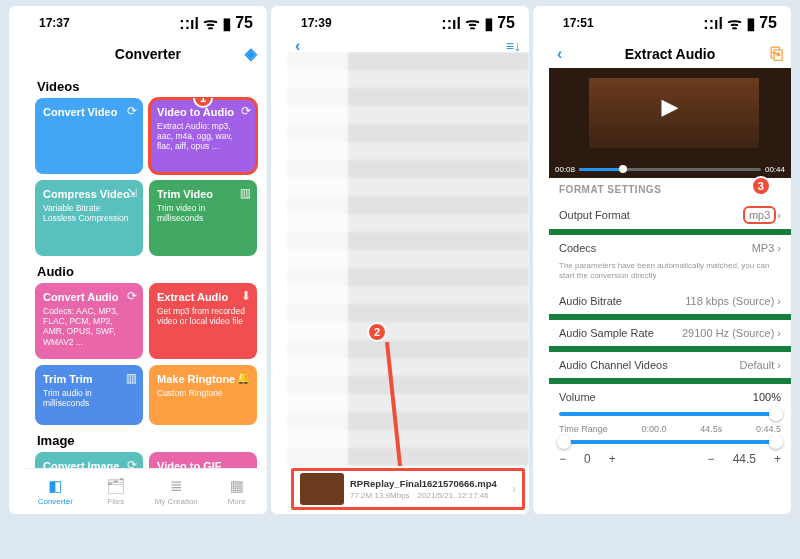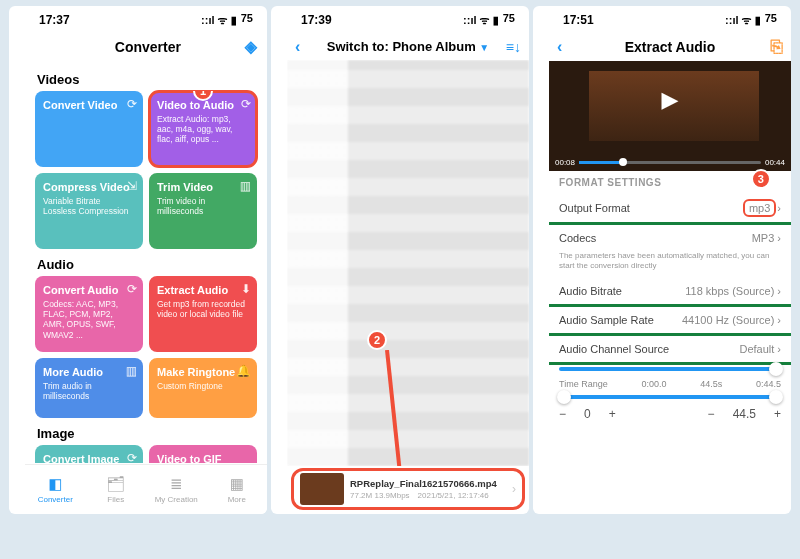--- a/index.html
+++ b/index.html
@@ -1,20 +1,20 @@
 <!DOCTYPE html>
 <html><head>
 <meta charset="utf-8">
 <style>
   * { margin: 0; padding: 0; box-sizing: border-box; font-family: -apple-system, BlinkMacSystemFont, "Segoe UI", sans-serif; }
   body { background: #dde8f0; padding: 6px; }
   .phones { display: flex; gap: 4px; justify-content: center; }
   .phone { width: 258px; height: 508px; background: #fff; border-radius: 6px; overflow: hidden; display: flex; flex-direction: column; position: relative; padding-left: 16px; }
   .statusbar { display: flex; justify-content: space-between; align-items: center; padding: 6px 14px; font-size: 12px; font-weight: 600; }
-  .sb-right { display: flex; gap: 4px; font-size: 11px; }
+  .sb-right { display: flex; gap: 4px; align-items: center; font-size: 16px; }
   .headerbar { display: flex; justify-content: space-between; align-items: center; padding: 4px 10px 8px 10px; font-weight: 700; font-size: 14px; }
   .diamond { color: #2196F3; font-size: 16px; }
   .sectlabel { font-size: 13px; font-weight: 700; padding: 8px 12px 4px; }
   .grid2 { display: grid; grid-template-columns: 1fr 1fr; gap: 6px; padding: 0 10px; }
   .card { border-radius: 8px; color: #fff; padding: 8px; height: 76px; overflow: hidden; position: relative; }
   .card .t { font-size: 11px; font-weight: 700; }
   .card .d { font-size: 8.5px; opacity: 0.95; margin-top: 3px; line-height: 1.2; }
   .card .ic { position: absolute; top: 6px; right: 6px; font-size: 12px; opacity: 0.9; }
   .c-blue   { background:#42a5f5; }
   .c-purple { background:#a25fe7; }
@@ -36,42 +36,42 @@
   .hdr2 .sort { position:absolute; right:8px; color:#2196F3; font-size:14px; font-weight:700; }
   .hdr2 .tri { color:#2196F3; font-size:10px; }
   .album { flex:1; position:relative; overflow:hidden; }
   .mosaic { position:absolute; inset:0; background:
     linear-gradient(90deg, rgba(255,255,255,0.6) 0 25%, rgba(0,0,0,0) 0), 
     repeating-linear-gradient(0deg, #ddd 0 18px, #e8e8e8 18px 36px),
     repeating-linear-gradient(90deg, #ccc 0 15px, #ddd 15px 30px);
     filter: blur(1px) contrast(1.05);
   }
   .arrow { position:absolute; left:80px; top:270px; }
-  .selbar { height:42px; display:flex; align-items:center; padding:4px 6px; gap:6px; border:3px solid #f04e38; border-radius:12px; margin:2px 4px 4px;}
+  .selbar { height:42px; display:flex; align-items:center; padding:4px 6px; gap:6px; border:3px solid #f04e38; border-radius:2px; margin:2px 4px 4px;}
   .selbar .thumb { width:44px; height:32px; background:#6b3b1e; border-radius:3px; }
   .selbar .meta { flex:1; display:flex; flex-direction:column; }
   .selbar .fname { font-size:9.5px; font-weight:600; color:#333; }
   .selbar .sline { font-size:8px; color:#aaa; display:flex; gap:8px; margin-top:2px;}
   .selbar .chev { color:#ccc; font-size:12px; }
   
   .hdr3 { display:flex; align-items:center; justify-content:center; padding:6px 8px; position:relative; font-size:14px; font-weight:700; }
   .hdr3 .back { position:absolute; left:8px; color:#2196F3; font-size:16px; font-weight:700;}
   .hdr3 .exp { position:absolute; right:8px; color:#ff9f43; font-size:16px; font-weight:700;}
   .player { height:110px; background:#2a1a0f; position:relative; margin:0;}
   .player .img { position:absolute; left:40px; top:10px; width:170px; height:70px; background:linear-gradient(#6b3b1e,#3d2413);}
   .player .play { position:absolute; left:50%; top:35%; transform:translate(-50%,-50%); color:#fff; font-size:22px; }
   .player .pb { position:absolute; bottom:4px; left:6px; right:6px; display:flex; align-items:center; gap:4px; font-size:8px; color:#fff;}
   .player .pb .track { flex:1; height:3px; background:#666; border-radius:2px; position:relative;}
   .player .pb .track .fill { position:absolute; height:100%; width:22%; background:#2196F3; left:0;}
   .player .pb .track .dot { position:absolute; left:22%; top:-3px; width:8px; height:8px; background:#fff; border-radius:50%;}
   .setsection { padding:6px 10px; font-size:10px; font-weight:700; color:#999; letter-spacing:0.5px; text-transform:uppercase; position:relative;}
   .row { display:flex; justify-content:space-between; align-items:center; padding:7px 10px; font-size:11px; }
   .row .l { color:#444; }
   .row .v { color:#888; display:flex; align-items:center; gap:3px;}
-  .row.bord { border-bottom:3px solid #15803d;}
+  .row.bord { border-bottom:6px solid #15803d;}
   .formatbox { outline:2px solid #f04e38; border-radius:4px; padding:1px 4px; }
   .hint { font-size:8px; color:#999; padding:0 10px 6px; line-height:1.3;}
   .slider { height:4px; background:#2196F3; margin:2px 10px 8px; border-radius:2px; position:relative;}
   .slider .knob { position:absolute; right:-2px; top:-5px; width:14px; height:14px; background:#fff; border-radius:50%; box-shadow:0 1px 3px rgba(0,0,0,0.3);}
   .rslider { height:4px; background:#2196F3; margin:6px 10px 4px; border-radius:2px; position:relative;}
   .rslider .kl {position:absolute; left:-2px; top:-5px; width:14px; height:14px; background:#fff; border-radius:50%; box-shadow:0 1px 3px rgba(0,0,0,0.3);}
   .rslider .kr {position:absolute; right:-2px; top:-5px; width:14px; height:14px; background:#fff; border-radius:50%; box-shadow:0 1px 3px rgba(0,0,0,0.3);}
   .range-row{display:flex; justify-content:space-between; padding:0 10px; font-size:9px; color:#888; align-items:flex-end;}
   .pm-row {display:flex; justify-content:space-between; padding:4px 10px; font-size:12px; color:#555;}
   .pm-group {display:flex; gap:18px; align-items:center;}
@@ -123,21 +123,21 @@
         <div class="t">Convert Audio</div>
         <div class="d">Codecs: AAC, MP3, FLAC, PCM, MP2, AMR, OPUS, SWF, WMAV2 ...</div>
       </div>
       <div class="card c-red">
         <div class="ic">⬇</div>
         <div class="t">Extract Audio</div>
         <div class="d">Get mp3 from recorded video or local video file</div>
       </div>
       <div class="card c-lblue" style="height:60px;">
         <div class="ic">▥</div>
-        <div class="t">More Audio</div>
+        <div class="t">Trim Trim</div>
         <div class="d">Trim audio in milliseconds</div>
       </div>
       <div class="card c-orange" style="height:60px;">
         <div class="ic">🔔</div>
         <div class="t">Make Ringtone</div>
         <div class="d">Custom Ringtone</div>
       </div>
     </div>
 
     <div class="sectlabel">Image</div>
@@ -171,21 +171,20 @@
     </div>
   </div>
 
   <div class="phone">
     <div class="statusbar">
       <span>17:39</span>
       <span class="sb-right">::ıl ᯤ ▮<span>75</span></span>
     </div>
     <div class="hdr2">
       <span class="back">‹</span>
-      <span><span>Switch to: Phone Album</span> <span class="tri">▼</span></span>
       <span class="sort">≡↓</span>
     </div>
     <div class="album">
       <div class="mosaic"></div>
       <div class="numcircle arrow">2</div>
       <svg style="position:absolute; left:92px; top:290px;" width="40" height="160">
         <defs>
             <marker id="ah" markerWidth="8" markerHeight="8" refX="4" refY="4" orient="auto">
               <path d="M0,0 L8,4 L0,8 Z" fill="#f04e38"></path>
             </marker>
@@ -253,30 +252,34 @@
     <div class="row bord">
       <span class="l">Audio Bitrate</span>
       <span class="v">
           <span>118 kbps (Source)</span>
           <span>›</span>
         </span>
     </div>
     <div class="row bord">
       <span class="l">Audio Sample Rate</span>
       <span class="v">
-          <span>44100 Hz (Source)</span>
+          <span>29100 Hz (Source)</span>
           <span>›</span>
         </span>
     </div>
     <div class="row bord">
-      <span class="l">Audio Channel Source</span>
+      <span class="l">Audio Channel Videos</span>
       <span class="v">
           <span>Default</span>
           <span>›</span>
         </span>
+    </div>
+    <div class="row">
+      <span class="l">Volume</span>
+      <span class="v" style="color:#333;">100%</span>
     </div>
     <div class="slider">
         <div class="knob"></div>
       </div>
 
     <div class="range-row">
       <span>Time Range</span>
       <span>0:00.0</span>
       <span>44.5s</span>
       <span>0:44.5</span>

